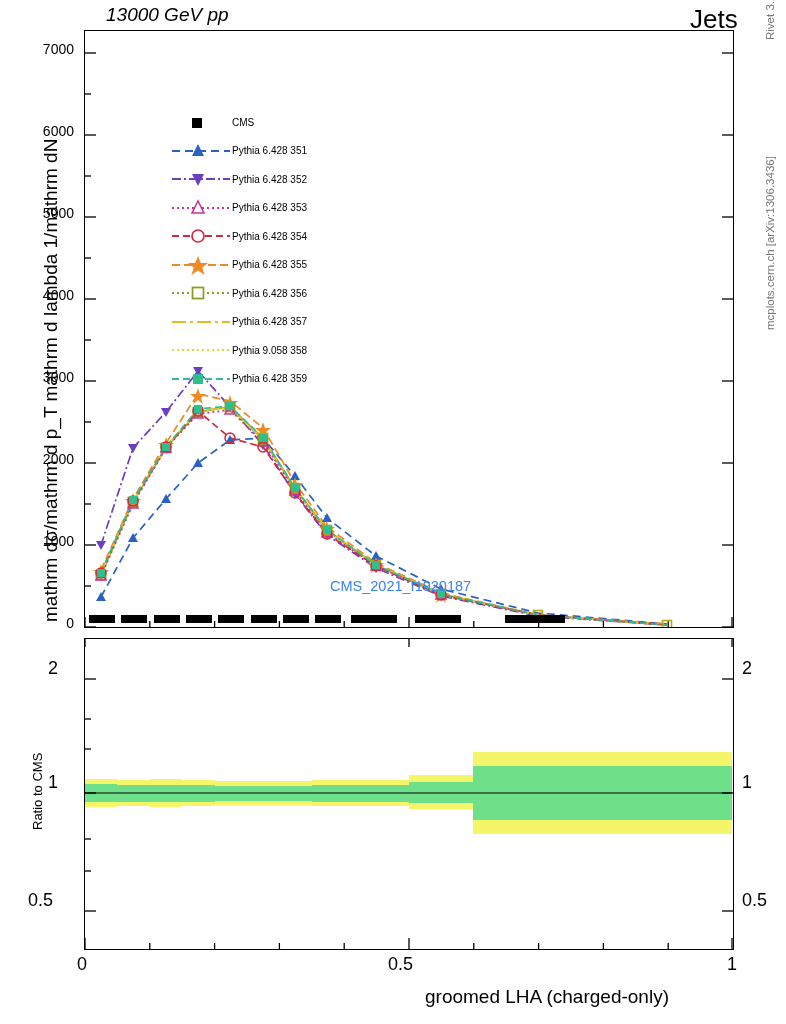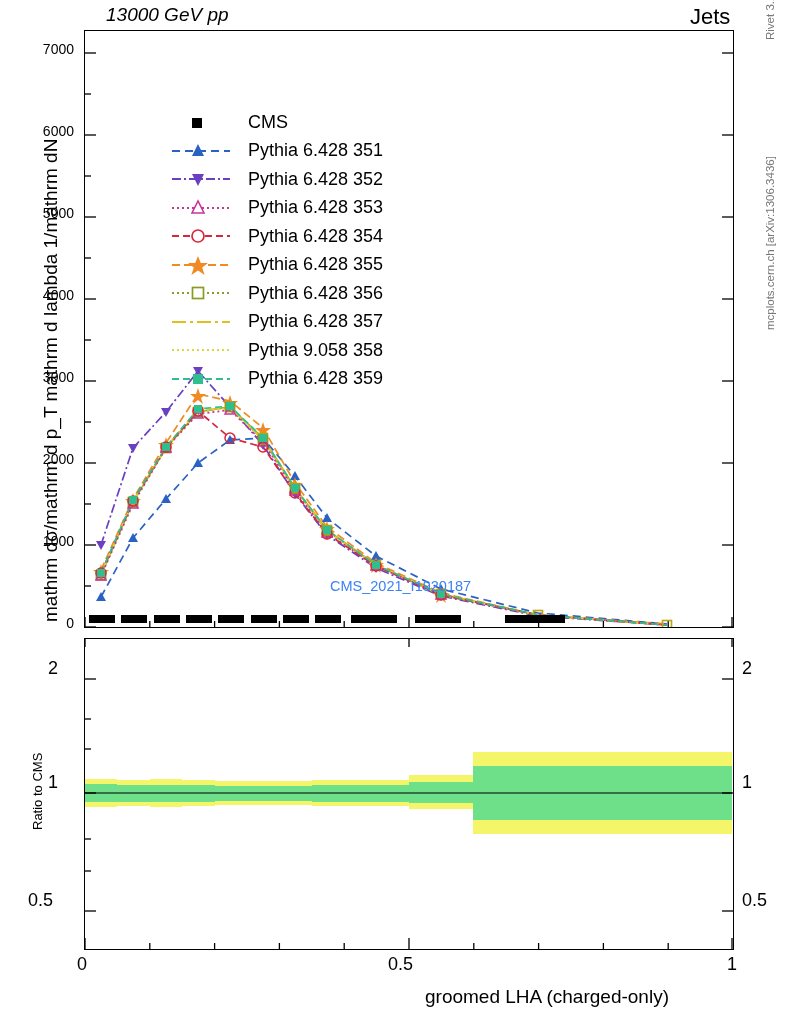--- a/index.html
+++ b/index.html
@@ -3,37 +3,37 @@
 <meta charset="utf-8">
 <style>
   html,body{margin:0;padding:0;background:#fff;}
   body{width:786px;height:1024px;font-family:"Liberation Sans",sans-serif;color:#000;overflow:hidden;}
   #root{position:relative;width:786px;height:1024px;}
   .abs{position:absolute;}
   .txt{font-family:"Liberation Sans",sans-serif;color:#000;white-space:nowrap;}
 
   
   #hdr-left{left:106px;top:4px;font-size:19px;font-style:italic;}
-  #hdr-right{left:690px;top:4px;font-size:22px;}
+  #hdr-right{left:690px;top:4px;font-size:26px;}
 
   
   .vert{transform-origin:0 0;transform:rotate(-90deg);font-size:11.5px;color:#787878;}
 
   
   #main-frame{left:84px;top:30px;width:650px;height:598px;border:1.3px solid #000;box-sizing:border-box;background:#fff;}
   #ratio-frame{left:84px;top:638px;width:650px;height:312px;border:1.3px solid #000;box-sizing:border-box;background:#fff;}
 
   
   .ylab{font-size:14px;text-align:right;width:60px;}
 
   
   #legend{left:170px;top:108px;font-size:15.5px;}
   .lg-row{height:28.5px;display:flex;align-items:center;}
   .lg-key{width:62px;height:28px;position:relative;flex:0 0 62px;}
-  .lg-lab{margin-left:16px;font-size:18px;}
+  .lg-lab{margin-left:0;font-size:10px;}
 
   
   #plot-title{left:152px;top:64px;font-size:17px;}
   #plot-title .lam{font-style:italic;}
   .sup{font-size:11px;vertical-align:super;}
   .sub{font-size:11px;vertical-align:sub;}
 
   
   #watermark{left:330px;top:578px;font-size:14.5px;color:#3b82f6;}
 

